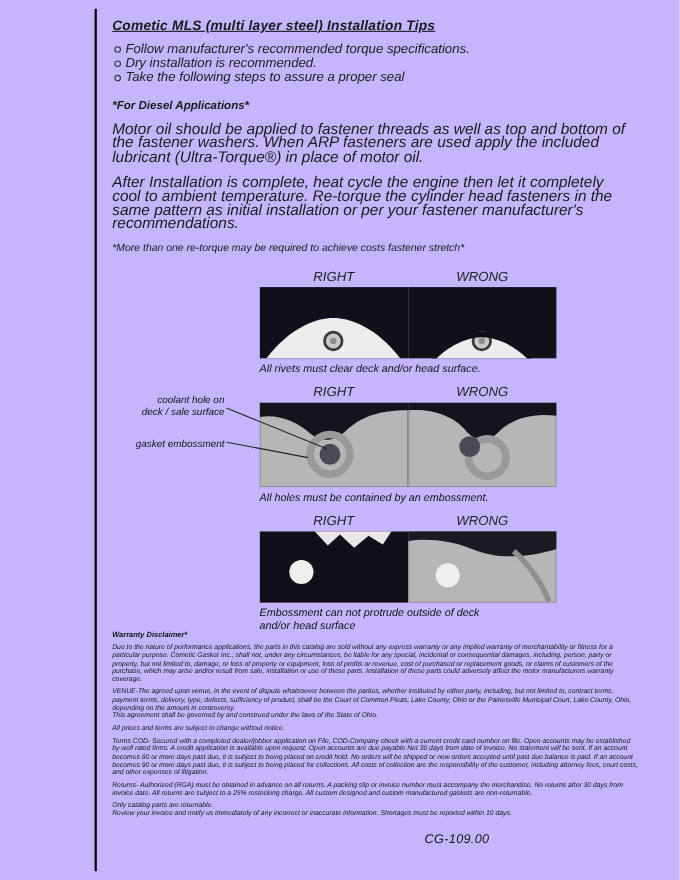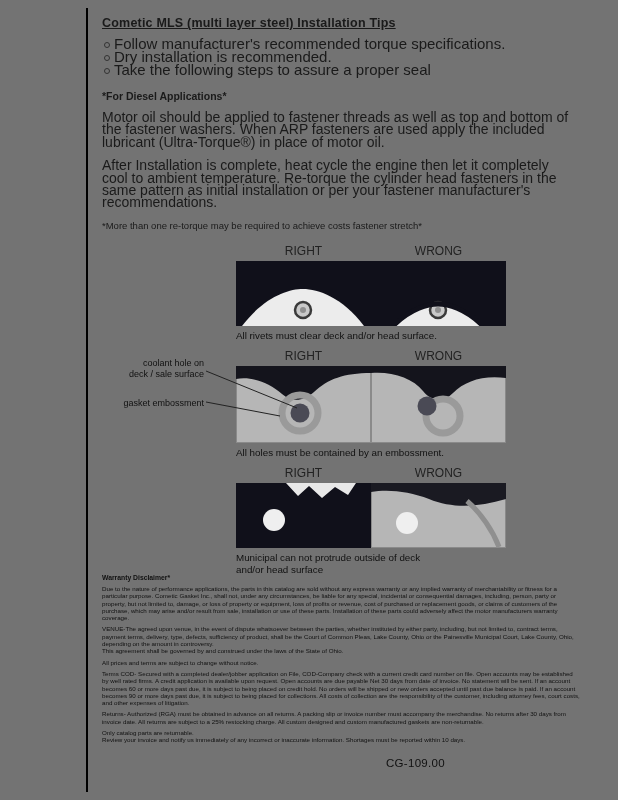--- a/index.html
+++ b/index.html
@@ -1,25 +1,25 @@
 <!DOCTYPE html>
 <html><head>
 <meta charset="utf-8">
 <style>
   html,body { margin:0; padding:0; background:#ffffff; }
   .page {
-    position:relative; width:618px; height:800px; background:#737373;
-    font-family:"Liberation Sans", sans-serif; color:#1a1a1a; overflow:hidden;
+    position:relative; width:618px; height:800px; background:#c4b5fd;
+    font-family:"Liberation Sans", sans-serif; color:#1a1a1a; overflow:hidden;font-style:italic;
   }
   .left-rule { position:absolute; left:86px; top:8px; width:2px; height:784px; background:#000; }
   .content { position:absolute; left:102px; top:16px; width:480px; }
 
   .title { font-size:12.5px; font-weight:bold; text-decoration:underline; margin:0 0 8px 0; letter-spacing:.2px; }
 
-  ul.tips { list-style:none; margin:0; padding:0; font-size:15px; line-height:12px; }
+  ul.tips { list-style:none; margin:0; padding:0; font-size:12px; line-height:12px; }
   li.tip { position:relative; padding-left:12px; margin-bottom:1px; }
   .mk-o { position:absolute; left:2px; top:3.5px; width:4px; height:4px; border:1px solid #333; border-radius:50%; }
   ul.subtips { list-style:none; margin:1px 0 0 0; padding:0 0 0 14px; }
   li.subtip { position:relative; padding-left:10px; margin-bottom:1px; }
   .mk-b { position:absolute; left:1px; top:4px; width:3.5px; height:3.5px; background:#222; border-radius:50%; }
 
   .diesel-head { font-size:10.5px; font-weight:bold; margin:14px 0 9px 0; }
   p.body { font-size:14px; line-height:12.4px; margin:0 0 11px 0; width:470px; }
   p.note { font-size:9.5px; margin:0; }
 
@@ -140,21 +140,21 @@
             <circle cx="38" cy="37" r="11" fill="#efefef"></circle>
           </svg>
           <svg width="135" height="65" viewBox="0 0 135 65">
             <rect x="0.5" y="0.5" width="134" height="64" fill="#b6b6b6" stroke="#8a8a8a"></rect>
             <path d="M0,0 H135 V16 C108,24 82,26 58,16 C38,8 16,6 0,9 Z" fill="#1a1a22"></path>
             <circle cx="36" cy="40" r="11" fill="#efefef"></circle>
             <path d="M96,18 C110,30 122,48 128,64" fill="none" stroke="#8f8f8f" stroke-width="5"></path>
           </svg>
         </div>
         <div class="dg-caption two-line">
-          <div>Municipal can not protrude outside of deck</div>
+          <div>Embossment can not protrude outside of deck</div>
           <div>and/or head surface</div>
         </div>
       </div>
 
     </div>
   </div>
 
   <div class="disclaimer">
     <div class="d-head">Warranty Disclaimer*</div>
     <p>Due to the nature of performance applications, the parts in this catalog are sold without any express warranty or any implied warranty of merchantability or fitness for a particular purpose.  Cometic Gasket Inc., shall not, under any circumstances, be liable for any special, incidental or consequential damages, including, person, party or property, but not limited to, damage, or loss of property or equipment, loss of profits or revenue, cost of purchased or replacement goods, or claims of customers of the purchase, which may arise and/or result from sale, installation or use of these parts.  Installation of these parts could adversely affect the motor manufacturers warranty coverage.</p>

